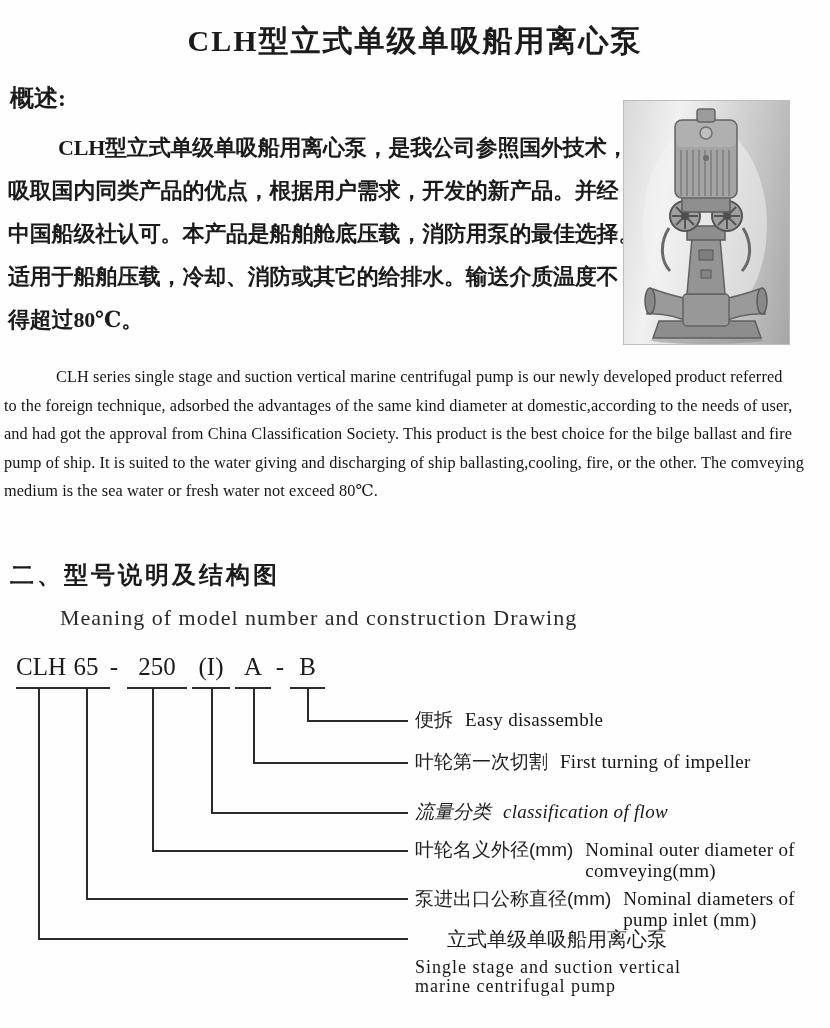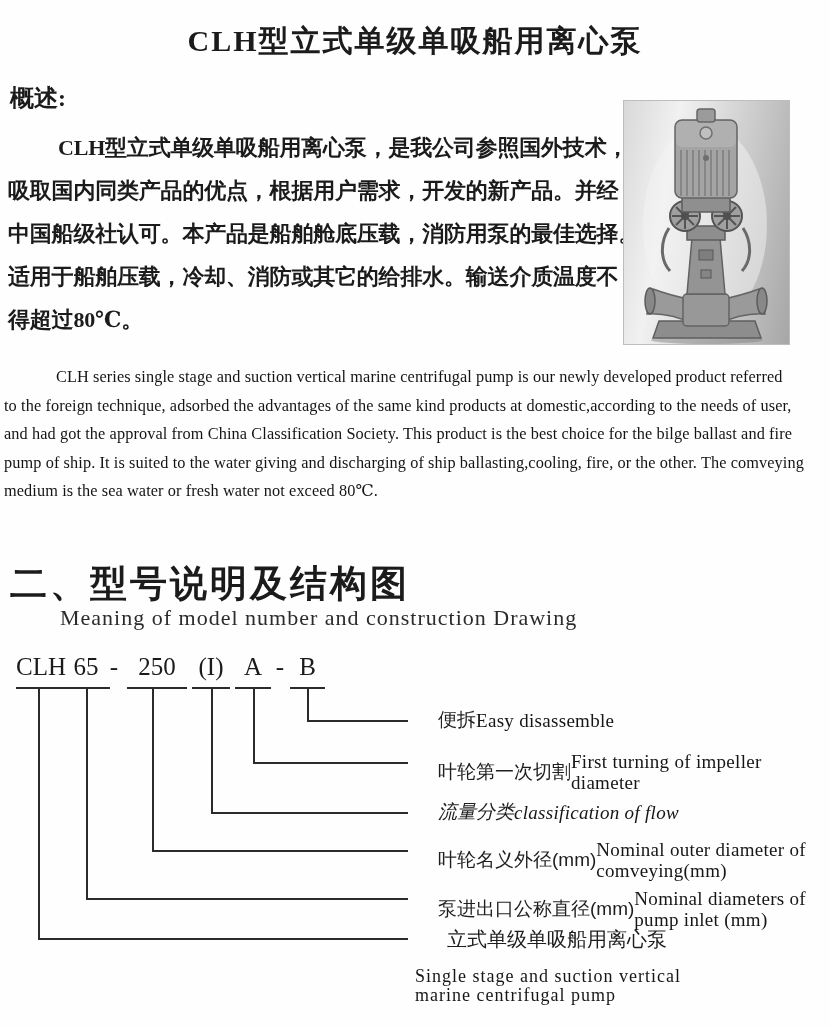--- a/index.html
+++ b/index.html
@@ -21,54 +21,54 @@
   }
   .zh-para .pl{height:43px;line-height:43px;white-space:nowrap;}
   .zh-para .pl:first-child{text-indent:50px;}
   .en-para{
     position:absolute;top:363px;left:4px;width:824px;
     font-size:16.3px;color:#141414;
   }
   .en-para .pl{height:28.6px;line-height:28.6px;white-space:nowrap;letter-spacing:0.1px;}
   .en-para .pl:first-child{text-indent:52px;}
   .sec-head{
-    position:absolute;top:559px;left:10px;font-size:37px;font-weight:bold;
+    position:absolute;top:559px;left:10px;font-size:24px;font-weight:bold;
     letter-spacing:3px;white-space:nowrap;
   }
   .sec-sub{
     position:absolute;top:605px;left:28px;font-size:22px;letter-spacing:1px;
     color:#2b2b2b;white-space:nowrap;margin-left:32px;
   }
   .photo{
     position:absolute;left:623px;top:100px;width:167px;height:245px;
     background:linear-gradient(100deg,#d8d8d8 0%,#f1f1f1 28%,#d2d2d2 58%,#a6a6a6 100%);
     box-shadow:inset 0 0 0 1px #bdbdbd;
   }
   .diagram{position:absolute;left:0;top:645px;width:830px;height:383px;}
   .tok{
     position:absolute;top:6px;height:32px;line-height:32px;font-size:25px;
     text-align:center;white-space:nowrap;
   }
   .u{position:absolute;top:42px;height:2px;background:#2b2b2b;}
   .vline{position:absolute;width:2px;background:#2b2b2b;}
   .hline{position:absolute;height:2px;background:#2b2b2b;}
-  .legend{position:absolute;left:415px;display:flex;align-items:center;margin-left:23px;}
+  .legend{position:absolute;left:415px;display:flex;gap:12px;align-items:flex-start;}
   .lz{
     font-family:"Liberation Sans","DejaVu Sans",sans-serif;
     font-size:19px;line-height:22px;white-space:nowrap;color:#1e1e1e;
   }
   .le{
     font-family:"Liberation Serif","DejaVu Serif",serif;
     font-size:19px;line-height:21px;letter-spacing:0.3px;white-space:nowrap;color:#161616;
   }
   .le-col{display:flex;flex-direction:column;}
   .legend6{position:absolute;left:415px;}
   .legend6 .lz{font-size:20px;line-height:24px;margin-left:32px;}
   .legend6 .le{font-size:18px;line-height:18.5px;letter-spacing:1px;}
-  .legend6 .en-block{margin-top:16px;}
+  .legend6 .en-block{margin-top:7px;}
 </style>
 </head>
 <body>
 
 <div id="page">
 
   <div class="title">CLH型立式单级单吸船用离心泵</div>
 
   <div class="ov-head">概述:</div>
 
@@ -118,21 +118,21 @@
       <path d="M58 50 V96 M64 50 V96 M70 50 V96 M76 50 V96 M82 50 V96 M88 50 V96 M94 50 V96 M100 50 V96 M106 50 V96" stroke="#7c7c7c" stroke-width="1.5"></path>
       <circle cx="83" cy="33" r="6" fill="#bfbfbf" stroke="#6f6f6f" stroke-width="1.5"></circle>
       <circle cx="83" cy="58" r="3" fill="#6f6f6f"></circle>
 
       <rect x="74" y="9" width="18" height="13" rx="3" fill="#9b9b9b" stroke="#666666" stroke-width="1.5"></rect>
     </svg>
   </div>
 
   <div class="en-para">
     <div class="pl">CLH series single stage and suction vertical marine centrifugal pump is our newly developed product referred</div>
-    <div class="pl">to the foreign technique, adsorbed the advantages of the same kind products at domestic,according to the needs of user,</div>
+    <div class="pl">to the foreign technique, adsorbed the advantages of the same kind diameter at domestic,according to the needs of user,</div>
     <div class="pl">and had got the approval from China Classification Society. This product is the best choice for the bilge ballast and fire</div>
     <div class="pl">pump of ship. It is suited to the water giving and discharging of ship ballasting,cooling, fire, or the other. The comveying</div>
     <div class="pl">medium is the sea water or fresh water not exceed 80℃.</div>
   </div>
 
   <div class="sec-head">二、型号说明及结构图</div>
   <div class="sec-sub">Meaning of model number and construction Drawing</div>
 
   <div class="diagram">
 
@@ -168,21 +168,20 @@
 
     <div class="legend" style="top:64px;">
       <span class="lz">便拆</span>
       <span class="le">Easy disassemble</span>
     </div>
 
     <div class="legend" style="top:106px;">
       <span class="lz">叶轮第一次切割</span>
       <span class="le-col">
         <span class="le">First turning of impeller</span>
-        <span class="le">diameter</span>
       </span>
     </div>
 
     <div class="legend" style="top:156px;font-style:italic;">
       <span class="lz">流量分类</span>
       <span class="le">classification of flow</span>
     </div>
 
     <div class="legend" style="top:194px;">
       <span class="lz">叶轮名义外径(mm)</span>

